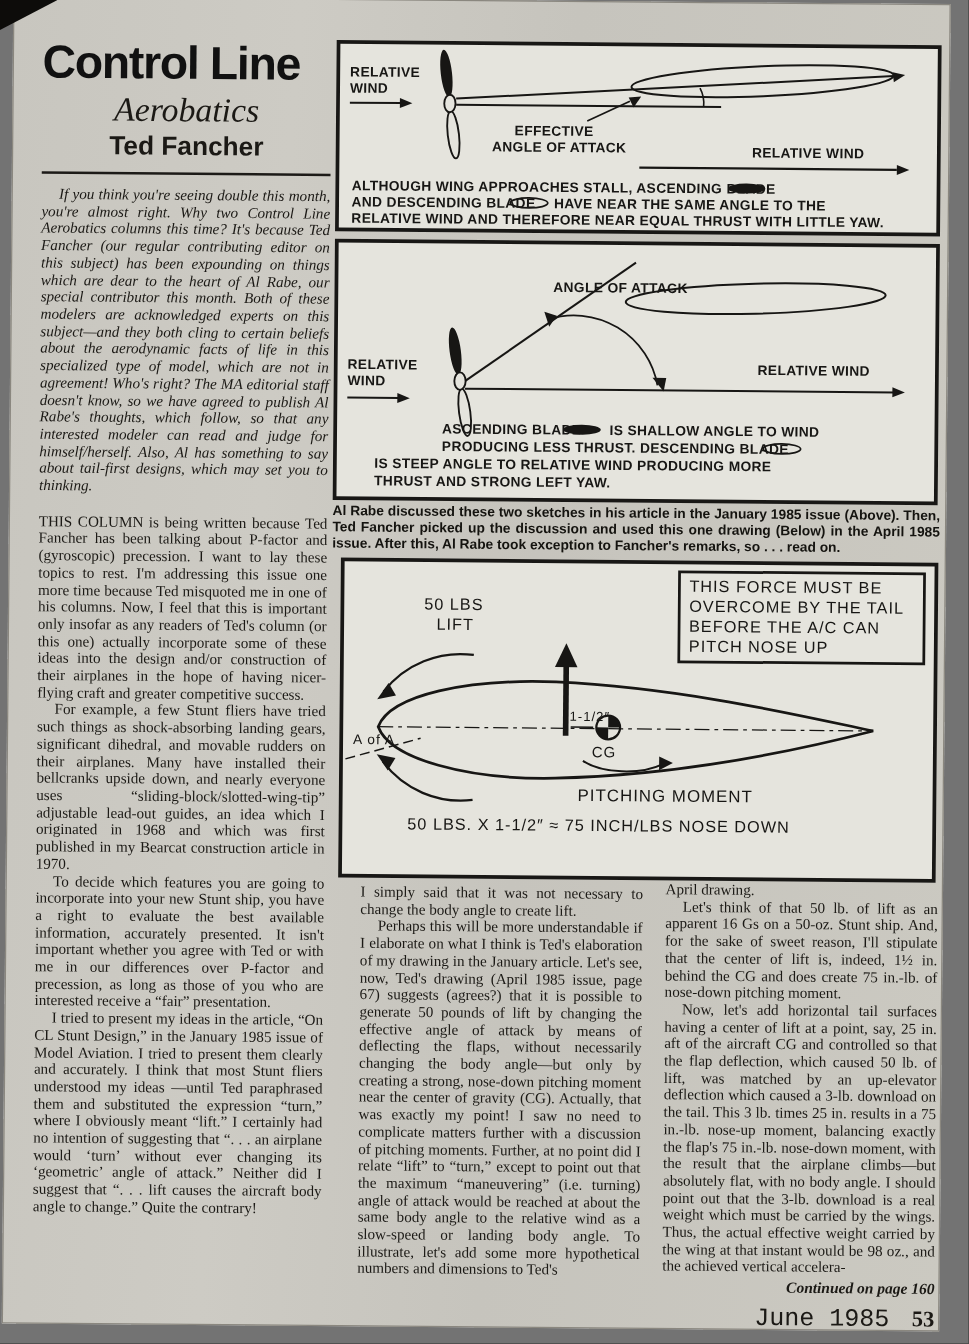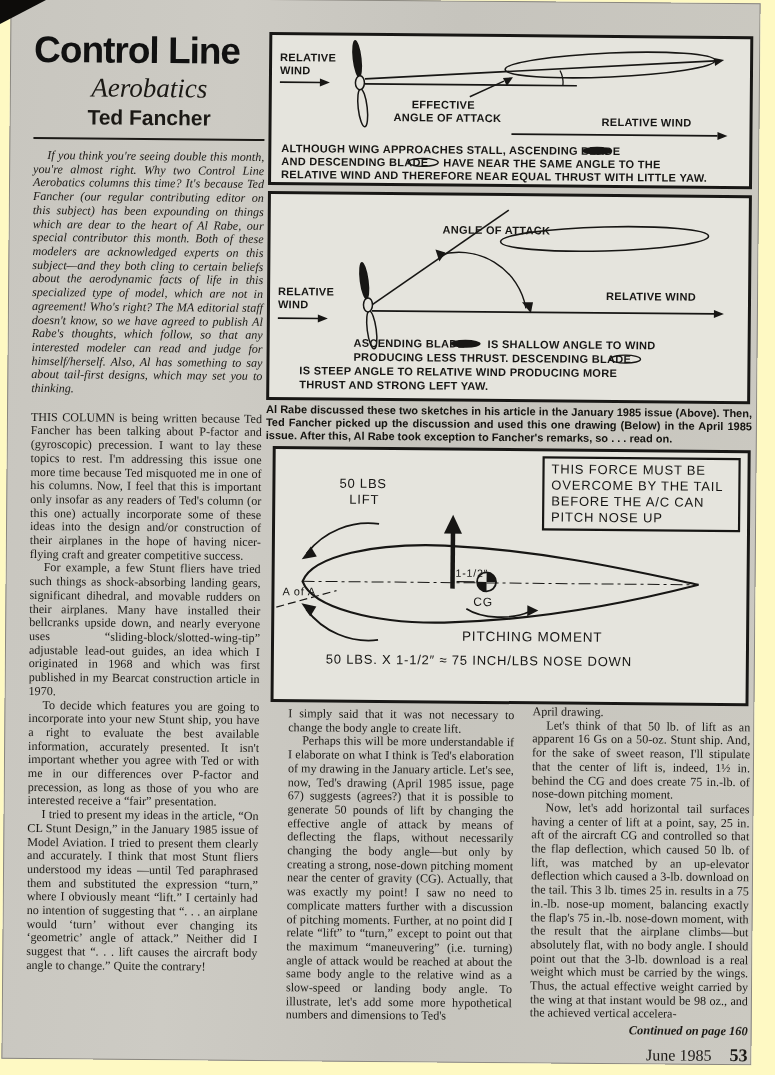--- a/index.html
+++ b/index.html
@@ -1,20 +1,20 @@
 <!DOCTYPE html>
 <html><head>
 <meta charset="utf-8">
 <style>
   * { margin:0; padding:0; box-sizing:border-box; }
   html,body { width:775px; height:1075px; }
   body { background:#0d0c0a; overflow:hidden; position:relative;
          font-family:"Liberation Serif", serif; color:#1b1915; }
   .stage { position:absolute; left:0; top:0; width:775px; height:1075px;
-           background:#fef9c3; overflow:hidden; }
+           background:#737373; overflow:hidden; }
   .paper { position:absolute; left:6px; top:0px; width:750px; height:1062px;
            background:linear-gradient(94deg,#c8c6bf 0%,#cdcbc4 28%,#c6c4bd 55%,#cbc9c1 100%);
            transform:rotate(0.5deg); transform-origin:50% 50%; overflow:hidden;
            box-shadow:0 0 0 1px #8a877f inset; }
   .corner-wedge { position:absolute; left:0; top:0; width:46px; height:24px;
            background:#0d0c0a; clip-path:polygon(0 0,100% 0,0 100%); z-index:6; }
 
   
   .leftcol { position:absolute; left:24px; top:34px; width:231px; }
   .title { font-family:"Liberation Sans",sans-serif; font-weight:700;
@@ -31,21 +31,21 @@
   .bodycol p { font-size:12.1px; line-height:13.7px; text-align:justify;
            text-indent:14px; }
   .bodycol p.noindent { text-indent:0; }
   .bodystart { margin-top:15px; }
   .midcol  { position:absolute; left:284px; top:708px; width:226px; }
   .rightcol{ position:absolute; left:528px; top:704px; width:218px; }
   .continued { font-style:italic; font-weight:700; font-size:12.4px;
            text-align:right; margin-top:2px; }
   .footerline { position:absolute; left:520px; top:1042px; width:226px;
            display:flex; justify-content:flex-end; align-items:baseline; gap:18px; }
-  .issue { font-size:16px; }
+  .issue { font-size:20px;font-family:Liberation Mono, monospace; }
   .pagenum { font-size:18px; font-weight:700; }
 
   
   .diagbox { position:absolute; background:#e5e4dd; border:3px solid #181715; }
   .box1 { left:259px; top:33px;  width:484px; height:153px; }
   .box2 { left:259px; top:192px; width:484px; height:209px; }
   .box3 { left:266px; top:447px; width:478px; height:256px; }
   .photocap { position:absolute; left:259px; top:404px; width:486px;
            font-family:"Liberation Sans",sans-serif; font-weight:700;
            font-size:11px; line-height:13px; text-align:justify; color:#14130f; }

